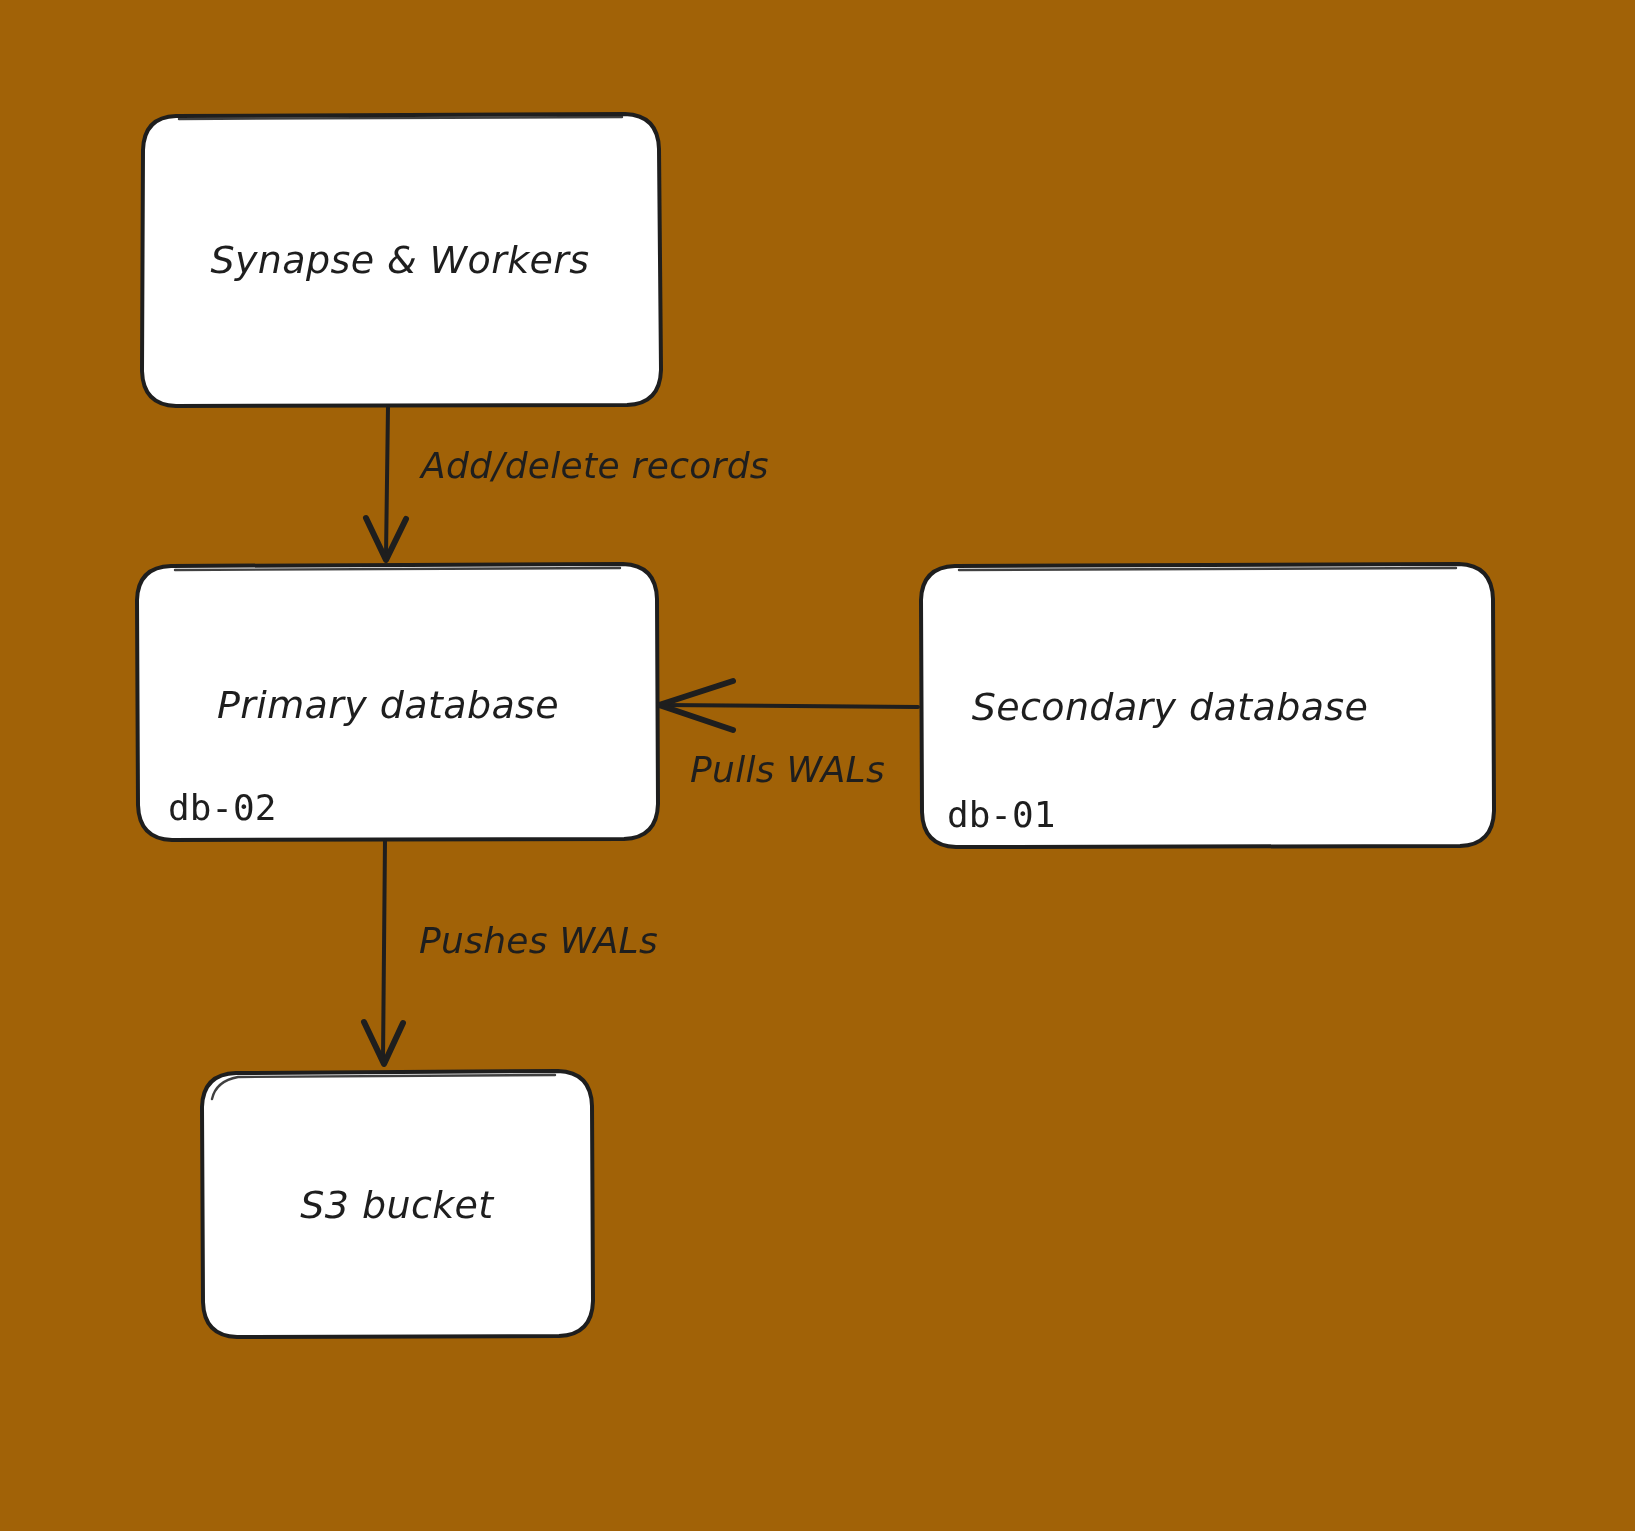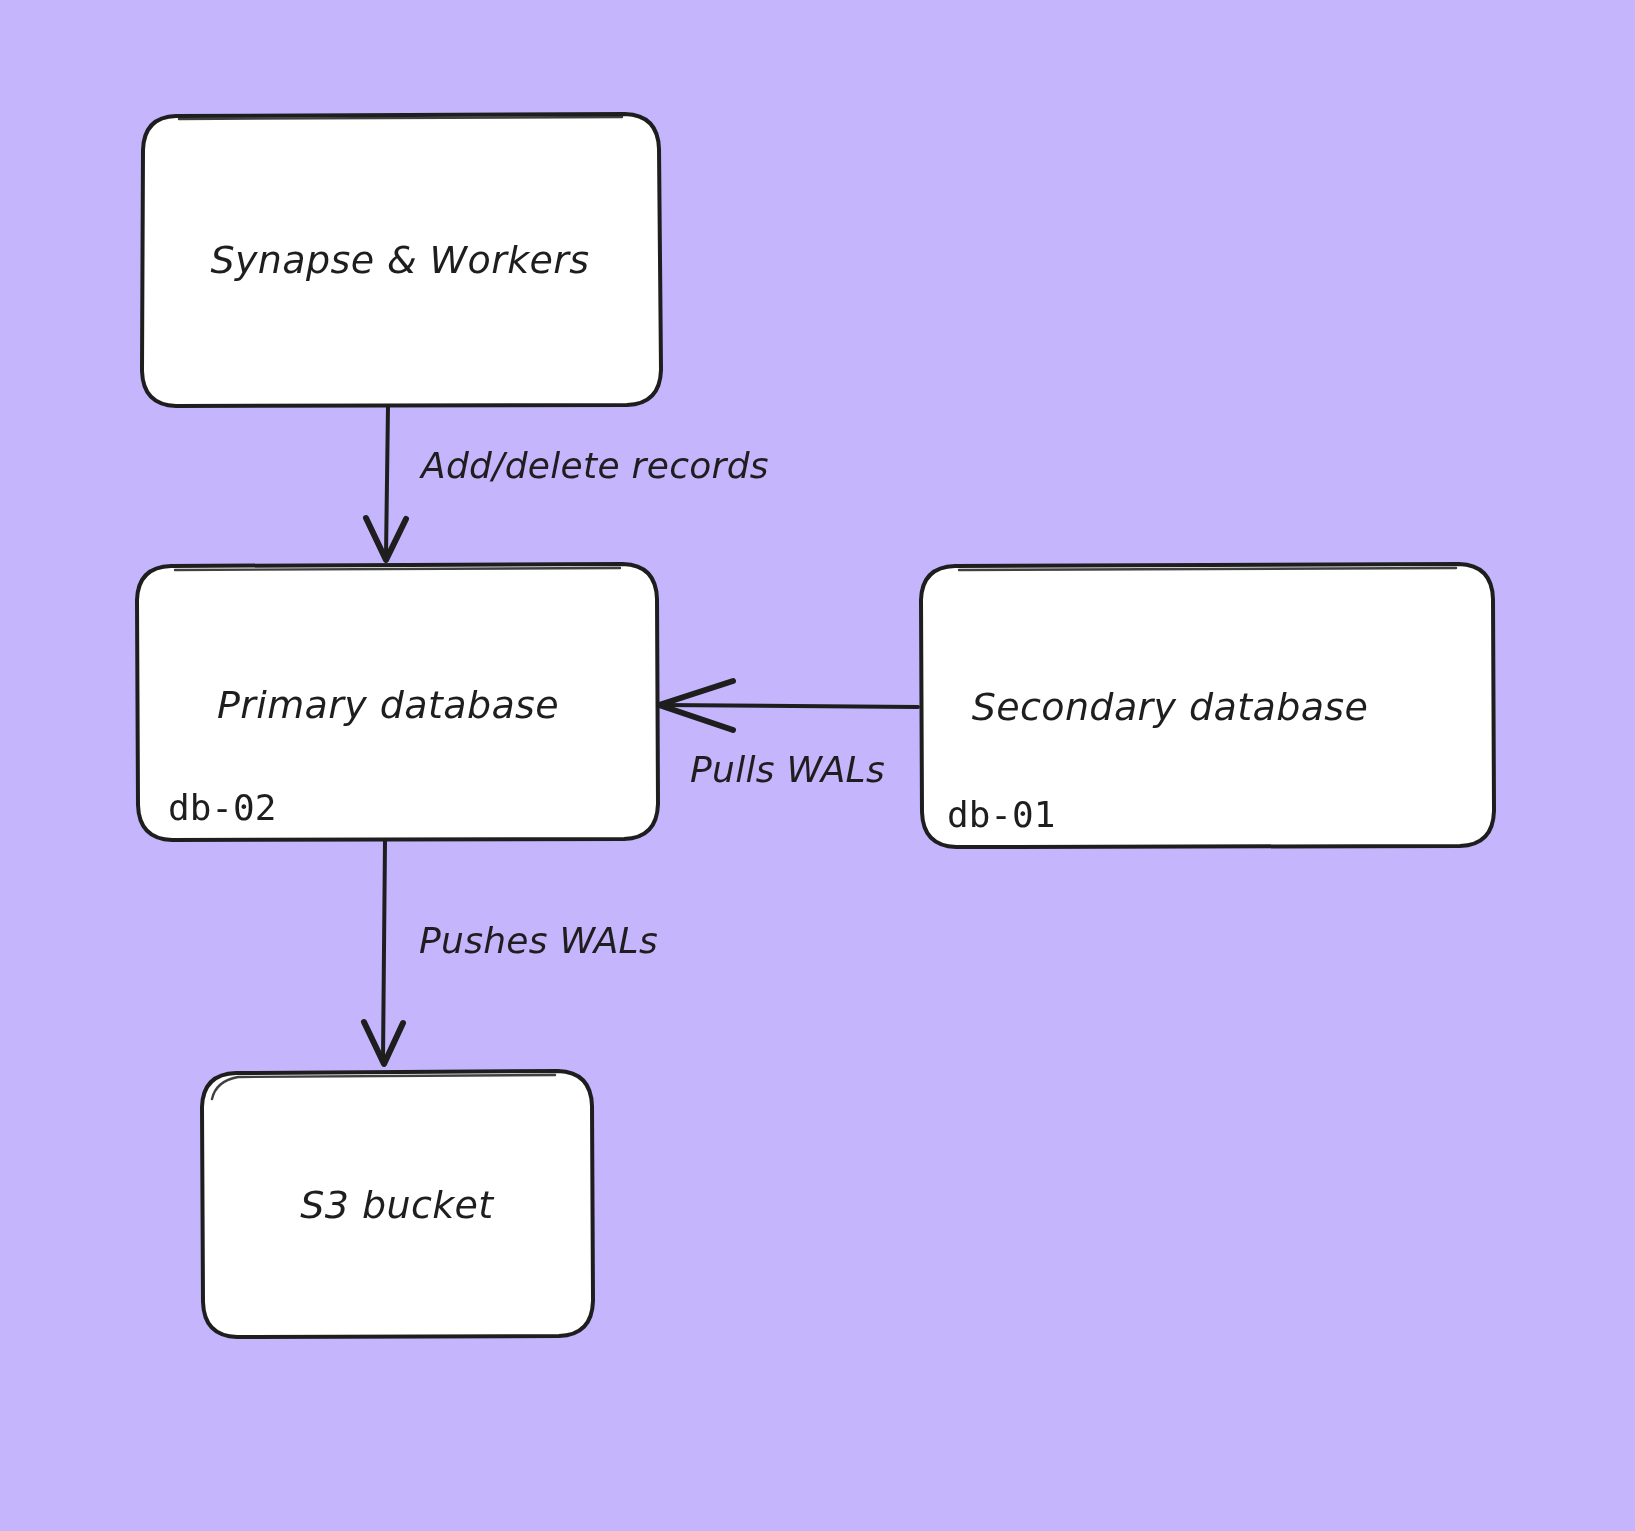--- a/index.html
+++ b/index.html
@@ -8,21 +8,21 @@
     padding: 0;
     background: #ffffff;
   }
   body {
     font-family: "DejaVu Sans", sans-serif;
   }
   #canvas {
     position: relative;
     width: 1635px;
     height: 1531px;
-    background: #c4b5fd;
+    background: #a16207;
     overflow: hidden;
   }
   #diagram-svg {
     position: absolute;
     left: 0;
     top: 0;
     width: 1635px;
     height: 1531px;
   }
   .node-shape {

